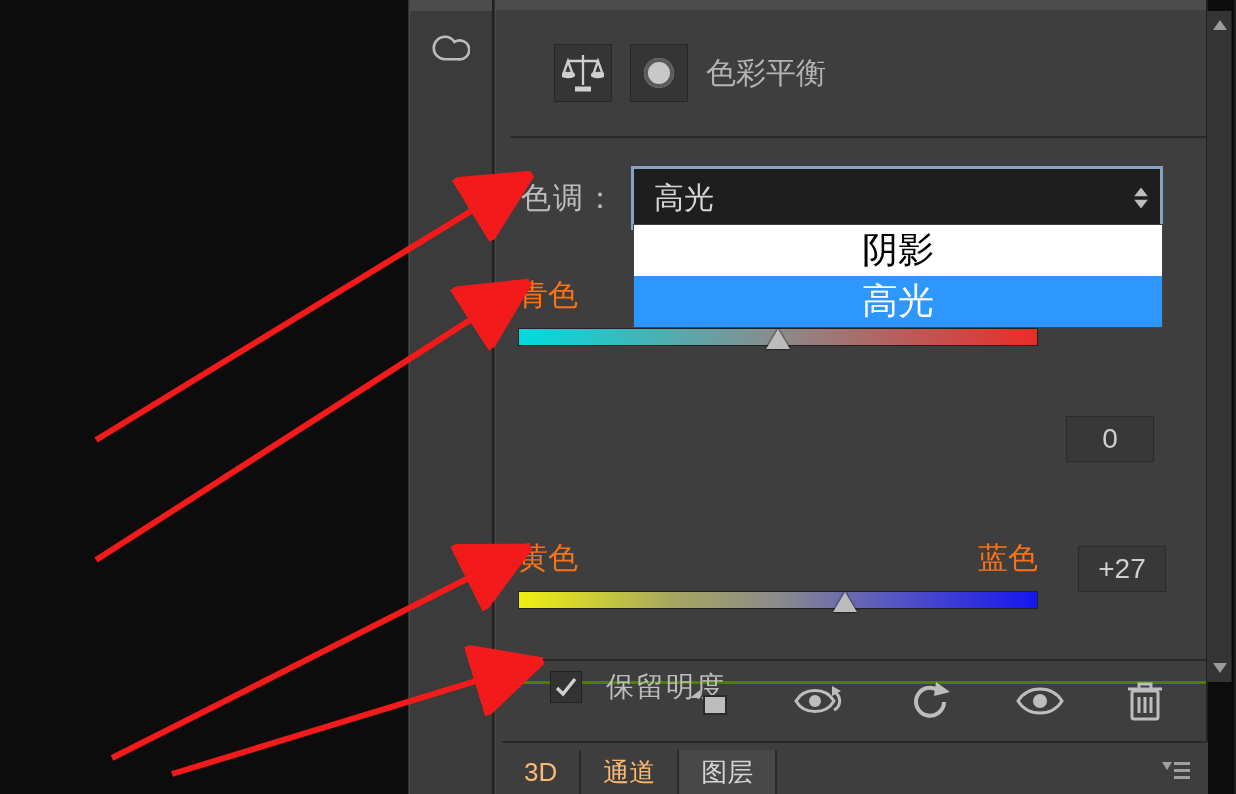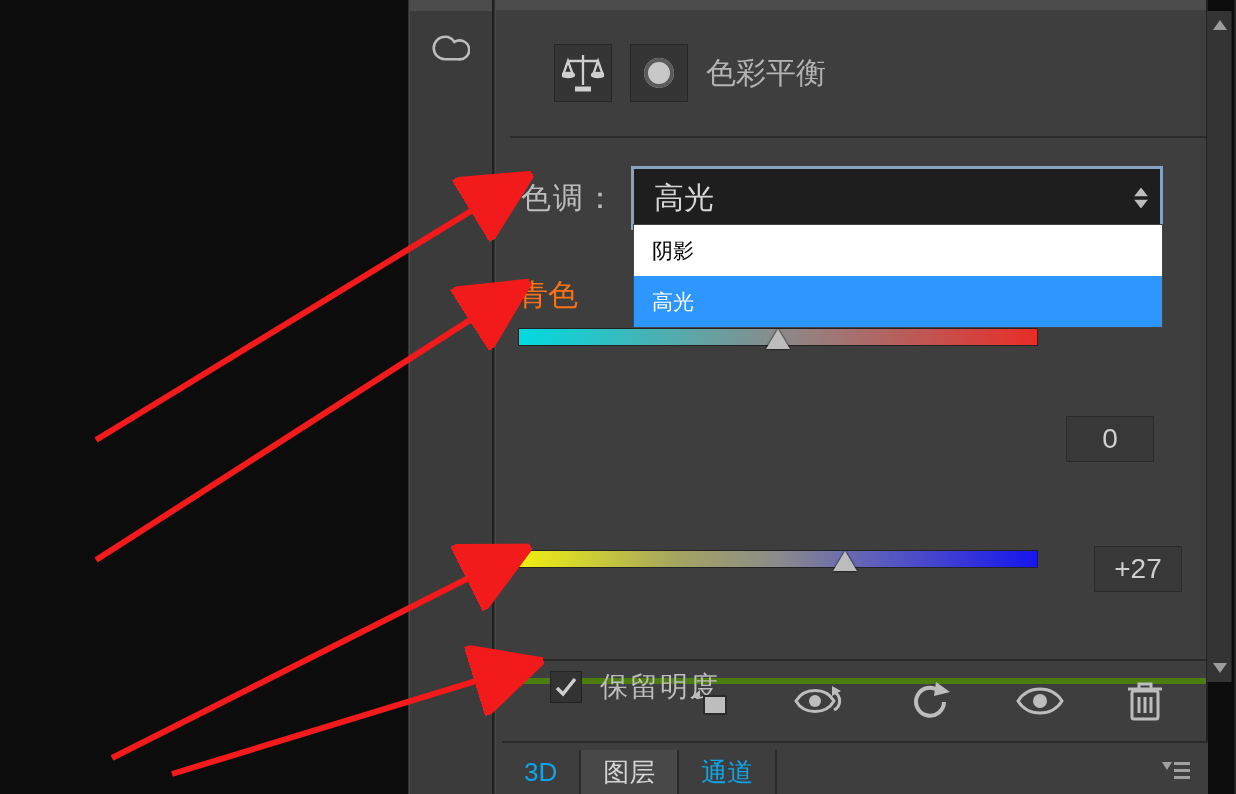--- a/index.html
+++ b/index.html
@@ -25,58 +25,58 @@
   
   .panel{position:absolute;left:464px;top:0;width:712px;height:100%;background:#3e3e3e;border-right:2px solid #222;}
   .panel-head{height:10px;background:#4c4c4c;}
   .panel-title-row{display:flex;align-items:center;gap:18px;padding:34px 0 34px 58px;}
   .title-icon-box{width:58px;height:58px;border:1px solid #272727;background:#353535;display:flex;align-items:center;justify-content:center;}
   .preset-box{width:58px;height:58px;border:1px solid #272727;background:#353535;display:flex;align-items:center;justify-content:center;}
   .hdot{width:30px;height:30px;border-radius:50%;background:#c8c8c8;box-shadow:0 0 0 4px #5b5b5b inset;}
   .panel-title{color:#b3b3b3;font-size:30px;font-weight:400;}
 
   
-  .panel-body{position:relative;margin-left:14px;height:548px;border-top:2px solid #2a2a2a;border-bottom:6px solid #4d7c0f;}
+  .panel-body{position:relative;margin-left:14px;height:548px;border-top:2px solid #2a2a2a;border-bottom:3px solid #4d7c0f;text-align:center;}
 
   .label{color:#bdbdbd;font-size:30px;font-weight:400;letter-spacing:2px;}
   .small-label{color:#f97316;font-size:30px;}
 
   
   .tone-row{position:absolute;left:11px;top:28px;display:flex;align-items:center;gap:14px;}
   .combo{position:relative;width:532px;height:64px;background:#1e1e1e;border:3px solid #88a2c1;color:#d6d6d6;font-size:30px;display:flex;align-items:center;padding:0 20px;}
   .combo .arrows{position:absolute;right:12px;top:50%;transform:translateY(-50%);display:flex;flex-direction:column;gap:3px;}
   .arrows svg{display:block;}
   
   .combo-list{position:absolute;left:123px;top:86px;width:530px;background:#ffffff;border:1px solid #444;z-index:5;}
-  .combo-item{height:51px;line-height:51px;padding:0 18px;font-size:21px;color:#000;}
+  .combo-item{height:51px;line-height:51px;padding:0 18px;font-size:36px;color:#000;font-family:Liberation Serif, serif;}
   .combo-item.sel{background:#2e96ff;color:#fff;}
 
   
   .slider-block{position:absolute;left:0;width:520px;}
   .slider-labels{display:flex;justify-content:space-between;}
   .track{position:relative;height:18px;margin-top:12px;border:1px solid #222;}
   .track.cr{background:linear-gradient(to right,#00dbe0,#8b8b8b,#ea2c27);} 
   .track.mg{background:linear-gradient(to right,#e426e3,#9a6d9a 30%,#8b8b8b 50%,#6cab6c 70%,#23e526);} 
   .track.yb{background:linear-gradient(to right,#f0f010,#a5a561 30%,#8b8b8b 50%,#5b5bbf 70%,#1515f0);} 
   .thumb{position:absolute;bottom:-4px;width:0;height:0;border-left:12px solid transparent;border-right:12px solid transparent;border-bottom:20px solid #bcbcbc;transform:translateX(-12px);filter:drop-shadow(0 0 1px #000);}
   .thumb::after{content:"";position:absolute;left:-12px;top:20px;width:24px;height:0;}
 
   .valuebox{position:absolute;width:88px;height:46px;border:1px solid #2b2b2b;background:#383838;color:#cfcfcf;font-size:28px;display:flex;align-items:center;justify-content:center;}
 
   
-  .lum-row{position:absolute;left:40px;top:530px;display:flex;align-items:center;gap:18px;}
+  .lum-row{position:absolute;left:40px;top:530px;display:flex;align-items:center;gap:24px;}
   .chk{width:32px;height:32px;border:1px solid #222;background:#333;display:flex;align-items:center;justify-content:center;}
 
   
   .bottom{position:absolute;left:470px;bottom:53px;right:60px;height:82px;display:flex;align-items:center;justify-content:flex-end;gap:64px;padding-right:46px;border-top:2px solid #2a2a2a;}
   .ico{color:#bababa;display:flex;align-items:center;justify-content:center;}
 
   
   .tabs{position:absolute;left:470px;bottom:0;right:60px;height:53px;display:flex;align-items:flex-end;gap:0;border-top:2px solid #2a2a2a;background:#3e3e3e;}
-  .tab{height:44px;padding:0 22px;display:flex;align-items:center;color:#0ea5e9;font-size:26px;border-right:2px solid #2a2a2a;}
+  .tab{height:44px;padding:0 22px;display:flex;align-items:center;color:#fdba74;font-size:26px;border-right:2px solid #2a2a2a;}
   .tab.active{background:#484848;color:#d4d4d4;}
   .tabs .menu{margin-left:auto;padding-right:18px;color:#a0a0a0;display:flex;align-items:center;height:44px;}
 
   
   .scroll{position:absolute;right:36px;top:11px;width:26px;height:671px;background:#343434;border-left:1px solid #222;border-right:1px solid #222;}
   .scroll .up, .scroll .dn{position:absolute;left:0;width:26px;height:28px;display:flex;align-items:center;justify-content:center;}
   .scroll .up{top:0;}
   .scroll .dn{bottom:0;}
 
   
@@ -155,25 +155,29 @@
               <span class="small-label" style="visibility:hidden">红色</span>
            </div>
            <div class="track cr">
               <div class="thumb" style="left:50%"></div>
            </div>
         </div>
 
         <div class="valuebox" style="top:278px;left:556px;">0</div>
 
         <div class="slider-block" style="top:400px;left:8px;">
+           <div class="slider-labels">
+              <span class="small-label">黄色</span>
+              <span class="small-label">蓝色</span>
+           </div>
            <div class="track yb">
               <div class="thumb" style="left:63%"></div>
            </div>
         </div>
-        <div class="valuebox" style="top:408px;left:584px;">+27</div>
+        <div class="valuebox" style="top:408px;left:568px;">+27</div>
 
         <div class="lum-row">
            <div class="chk">
              <svg width="24" height="24" viewBox="0 0 24 24">
               <polyline points="3,13 9,19 21,4" fill="none" stroke="#cfcfcf" stroke-width="3.5"></polyline>
             </svg>
            </div>
            <span class="label" style="font-size:28px">保留明度</span>
         </div>
 
@@ -224,22 +228,22 @@
      <span class="ico">
        <svg width="34" height="40" viewBox="0 0 34 40">
           <rect x="4" y="10" width="26" height="28" rx="2" fill="none" stroke="#bdbdbd" stroke-width="3"></rect>
           <path d="M0 8h34M11 8V3h12v5M11 16v16M17 16v16M23 16v16" stroke="#bdbdbd" stroke-width="3" fill="none"></path>
         </svg>
      </span>
   </div>
 
   <div class="tabs">
      <div class="tab">3D</div>
+     <div class="tab">通道</div>
      <div class="tab active">图层</div>
-     <div class="tab">通道</div>
      <span class="menu">
         <svg width="28" height="20" viewBox="0 0 28 20">
           <polygon points="0,0 10,0 5,8" fill="#a0a0a0"></polygon>
           <rect x="12" y="0" width="16" height="3" fill="#a0a0a0"></rect>
           <rect x="12" y="7" width="16" height="3" fill="#a0a0a0"></rect>
           <rect x="12" y="14" width="16" height="3" fill="#a0a0a0"></rect>
         </svg>
      </span>
   </div>
 

